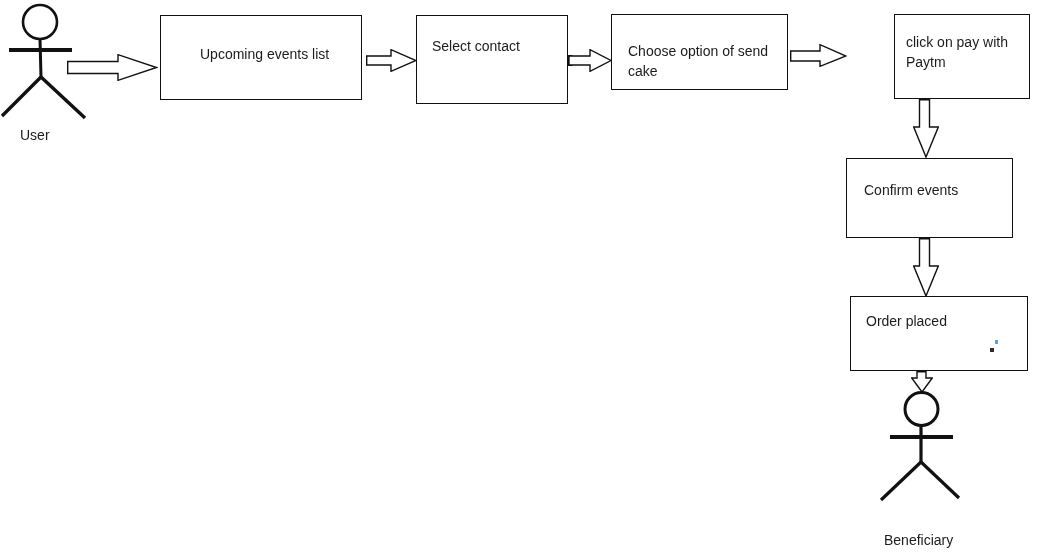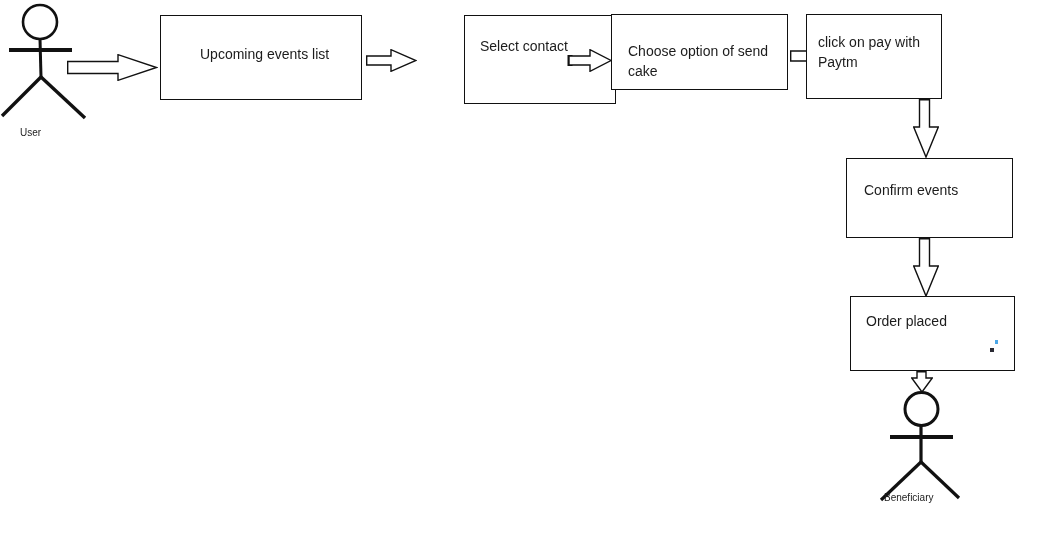--- a/index.html
+++ b/index.html
@@ -21,36 +21,36 @@
     box-sizing: border-box;
     border: 1.5px solid #111111;
     background: #ffffff;
   }
   .box-text {
     font-size: 14px;
     line-height: 20px;
     color: #1c1c1c;
   }
   #box-1 { left: 160px; top: 15px;  width: 202px; height: 85px; padding: 28px 0 0 39px; }
-  #box-2 { left: 416px; top: 15px;  width: 152px; height: 89px; padding: 20px 0 13px 15px; margin-left: 48px; }
+  #box-2 { left: 416px; top: 15px;  width: 152px; height: 89px; padding: 20px 0 13px 15px; }
   #box-3 { left: 611px; top: 14px;  width: 177px; height: 76px; padding: 26px 0 0 16px; }
-  #box-4 { left: 806px; top: 14px;  width: 136px; height: 85px; padding: 17px 0 0 11px; }
+  #box-4 { left: 894px; top: 14px;  width: 136px; height: 85px; padding: 17px 0 0 11px; }
   #box-5 { left: 846px; top: 158px; width: 167px; height: 80px; padding: 21px 0 0 17px; }
-  #box-6 { left: 850px; top: 296px; width: 165px; height: 75px; padding: 14px 0 0 15px; }
+  #box-6 { left: 850px; top: 296px; width: 178px; height: 75px; padding: 14px 0 0 15px; }
   #box-3 .box-text { width: 152px; }
   #box-4 .box-text { width: 116px; }
 
   .actor-label {
     position: absolute;
-    font-size: 10px;
+    font-size: 14px;
     color: #1c1c1c;
     white-space: nowrap;
   }
   #user-label { left: 20px; top: 127px; }
-  #beneficiary-label { left: 884px; top: 492px; }
+  #beneficiary-label { left: 884px; top: 532px; }
 
   svg.figure, svg.arrow { position: absolute; display: block; }
   #user-figure        { left: 0px;   top: 2px;   }
   #beneficiary-figure { left: 870px; top: 390px; }
 
   #arrow-1 { left: 67px;  top: 54px;  }
   #arrow-2 { left: 366px; top: 49px;  }
   #arrow-3 { left: 567px; top: 49px;  }
   #arrow-4 { left: 790px; top: 44px;  }
   #arrow-5 { left: 913px; top: 99px;  }

